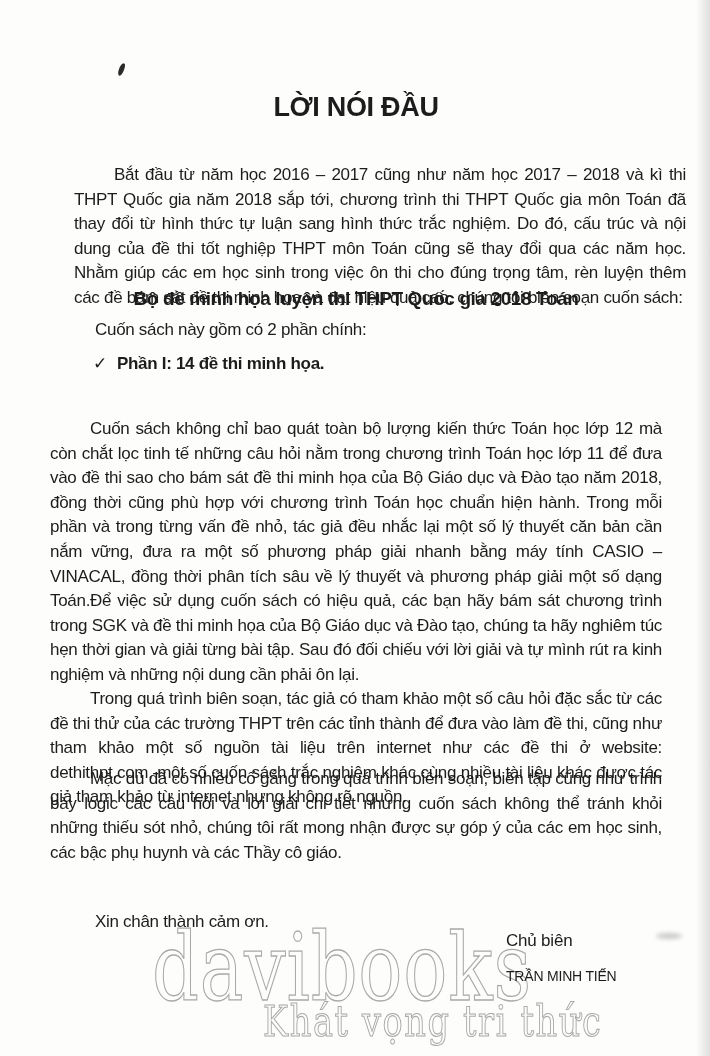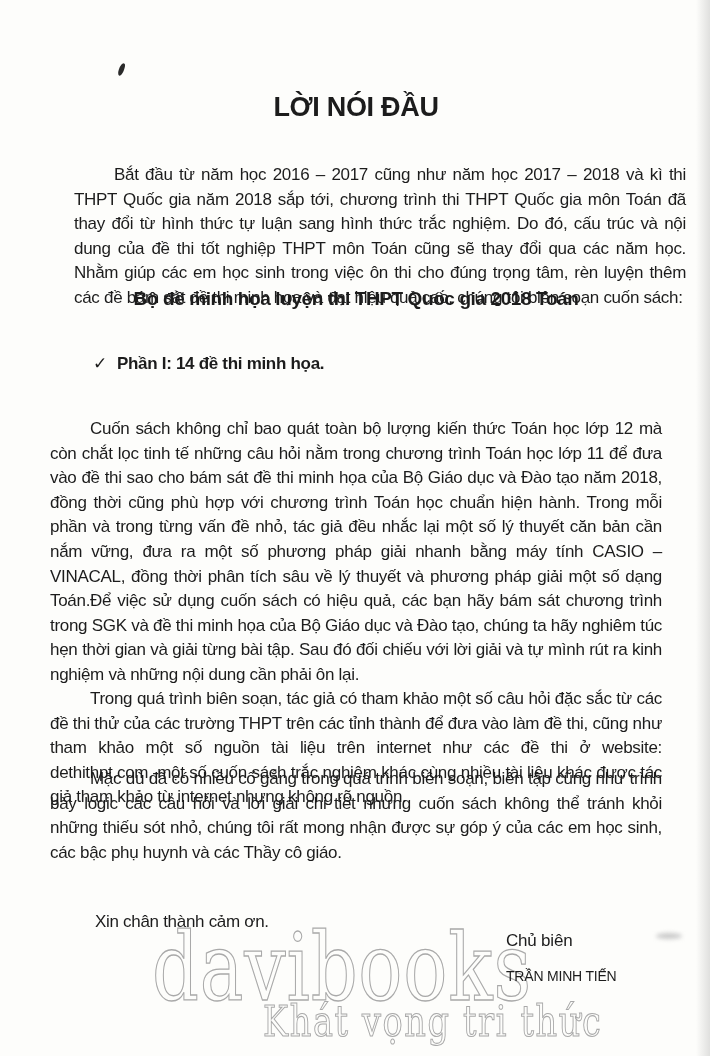--- a/index.html
+++ b/index.html
@@ -163,20 +163,21 @@
   <div class="edge-shade"></div>
   <div class="speck speck-1"></div>
   <div class="smudge"></div>
 
   <h1 class="page-title">LỜI NÓI ĐẦU</h1>
 
   <p class="para p1">Bắt đầu từ năm học 2016 – 2017 cũng như năm học 2017 – 2018 và kì thi THPT Quốc gia năm 2018 sắp tới, chương trình thi THPT Quốc gia môn Toán đã thay đổi từ hình thức tự luận sang hình thức trắc nghiệm. Do đó, cấu trúc và nội dung của đề thi tốt nghiệp THPT môn Toán cũng sẽ thay đổi qua các năm học. Nhằm giúp các em học sinh trong việc ôn thi cho đúng trọng tâm, rèn luyện thêm các đề bám sát đề thi minh họa và đạt hiệu quả cao, chúng tôi biên soạn cuốn sách:</p>
 
   <div class="book-title">Bộ đề minh họa luyện thi THPT Quốc gia 2018 Toán</div>
 
+  <div class="intro-line">Cuốn sách này gồm có 2 phần chính:</div>
 
   <div class="check-item item1">
     <span class="check">✓</span><span>Phần I: 14 đề thi minh họa.</span>
   </div>
 
 
   <p class="para p2">Cuốn sách không chỉ bao quát toàn bộ lượng kiến thức Toán học lớp 12 mà còn chắt lọc tinh tế những câu hỏi nằm trong chương trình Toán học lớp 11 để đưa vào đề thi sao cho bám sát đề thi minh họa của Bộ Giáo dục và Đào tạo năm 2018, đồng thời cũng phù hợp với chương trình Toán học chuẩn hiện hành. Trong mỗi phần và trong từng vấn đề nhỏ, tác giả đều nhắc lại một số lý thuyết căn bản cần nắm vững, đưa ra một số phương pháp giải nhanh bằng máy tính CASIO – VINACAL, đồng thời phân tích sâu về lý thuyết và phương pháp giải một số dạng Toán.</p>
 
   <p class="para p3">Để việc sử dụng cuốn sách có hiệu quả, các bạn hãy bám sát chương trình trong SGK và đề thi minh họa của Bộ Giáo dục và Đào tạo, chúng ta hãy nghiêm túc hẹn thời gian và giải từng bài tập. Sau đó đối chiếu với lời giải và tự mình rút ra kinh nghiệm và những nội dung cần phải ôn lại.</p>
 

